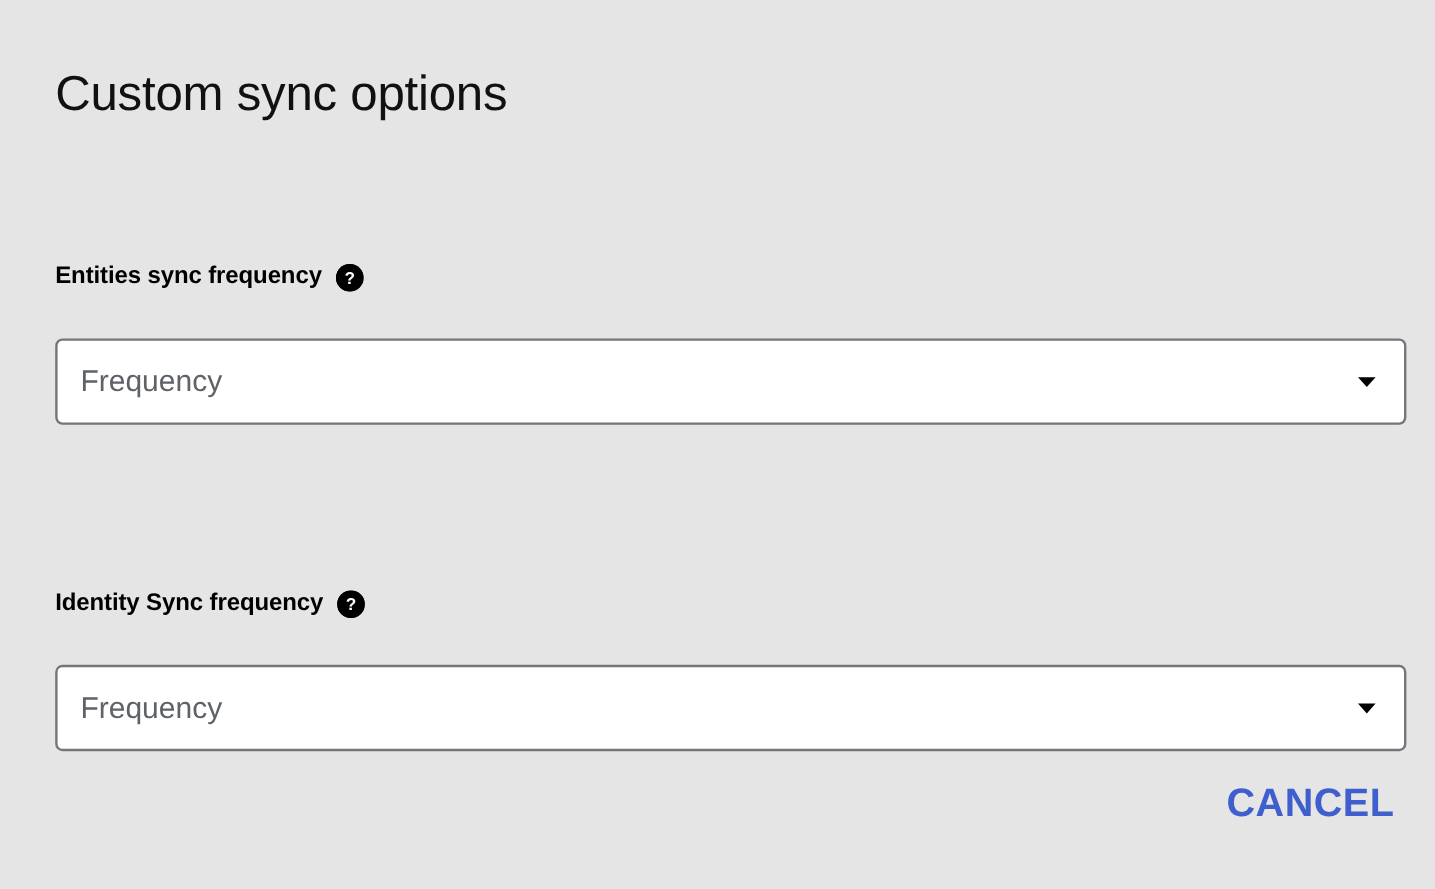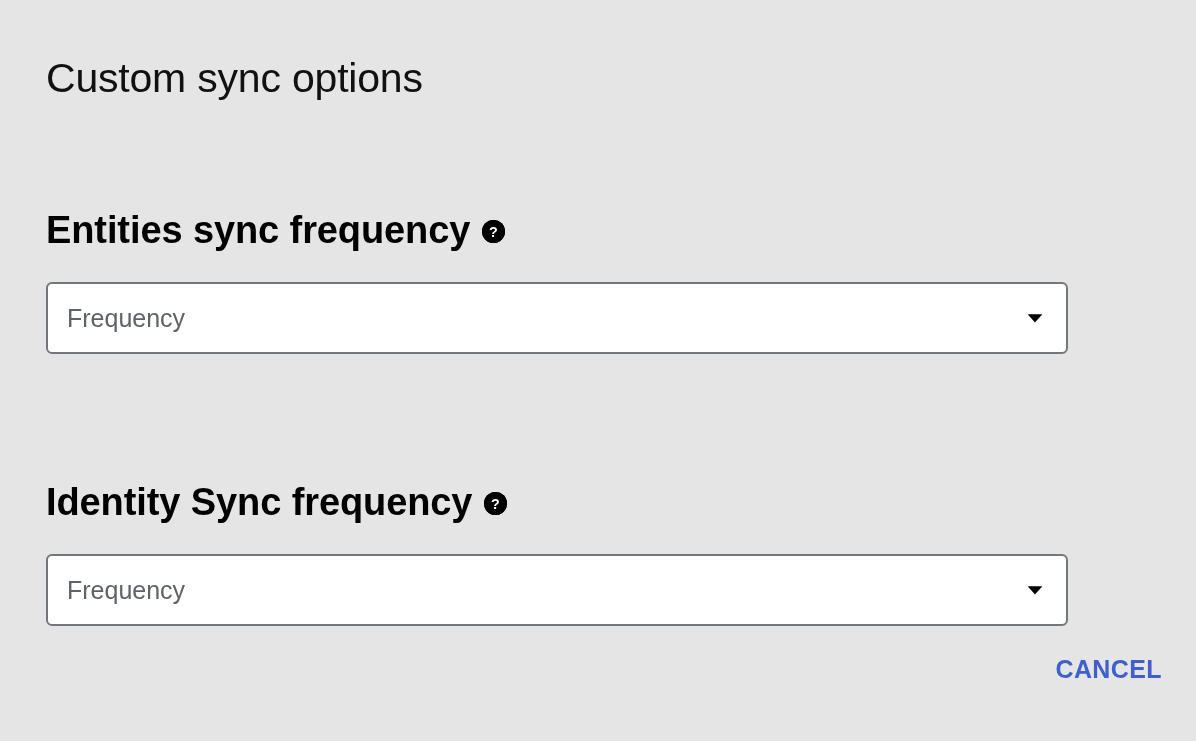--- a/index.html
+++ b/index.html
@@ -47,21 +47,21 @@
   .field-group.group-1 { top: 211px; }
   .field-group.group-2 { top: 447px; margin-top: 36px; }
 
   .field-label-row {
     display: flex;
     align-items: center;
     height: 38px;
   }
 
   .field-label {
-    font-size: 38px;
+    font-size: 20px;
     font-weight: 700;
     line-height: 38px;
     color: #000000;
     letter-spacing: -0.1px;
     white-space: nowrap;
   }
 
   .help-icon {
     display: inline-flex;
     align-items: center;
@@ -79,21 +79,21 @@
     cursor: pointer;
     flex: 0 0 auto;
     user-select: none;
   }
   .help-icon svg { display: block; }
 
   
   .select-control {
     position: relative;
     box-sizing: border-box;
-    width: 1022px;
+    width: 1126px;
     height: 72px;
     margin-top: 33px;
     border: 2px solid #73777b;
     border-radius: 6px;
     background: #ffffff;
     display: flex;
     align-items: center;
     cursor: pointer;
   }
 
@@ -131,21 +131,21 @@
     align-items: center;
     gap: 66px;
   }
 
   .text-button {
     background: none;
     border: none;
     padding: 0;
     margin: 0;
     font-family: "Liberation Sans", sans-serif;
-    font-size: 25px;
+    font-size: 33px;
     font-weight: 700;
     letter-spacing: 0.4px;
     color: #3f5fcf;
     cursor: pointer;
     text-transform: none;
     line-height: 30px;
     white-space: nowrap;
   }
 </style>
 </head>

